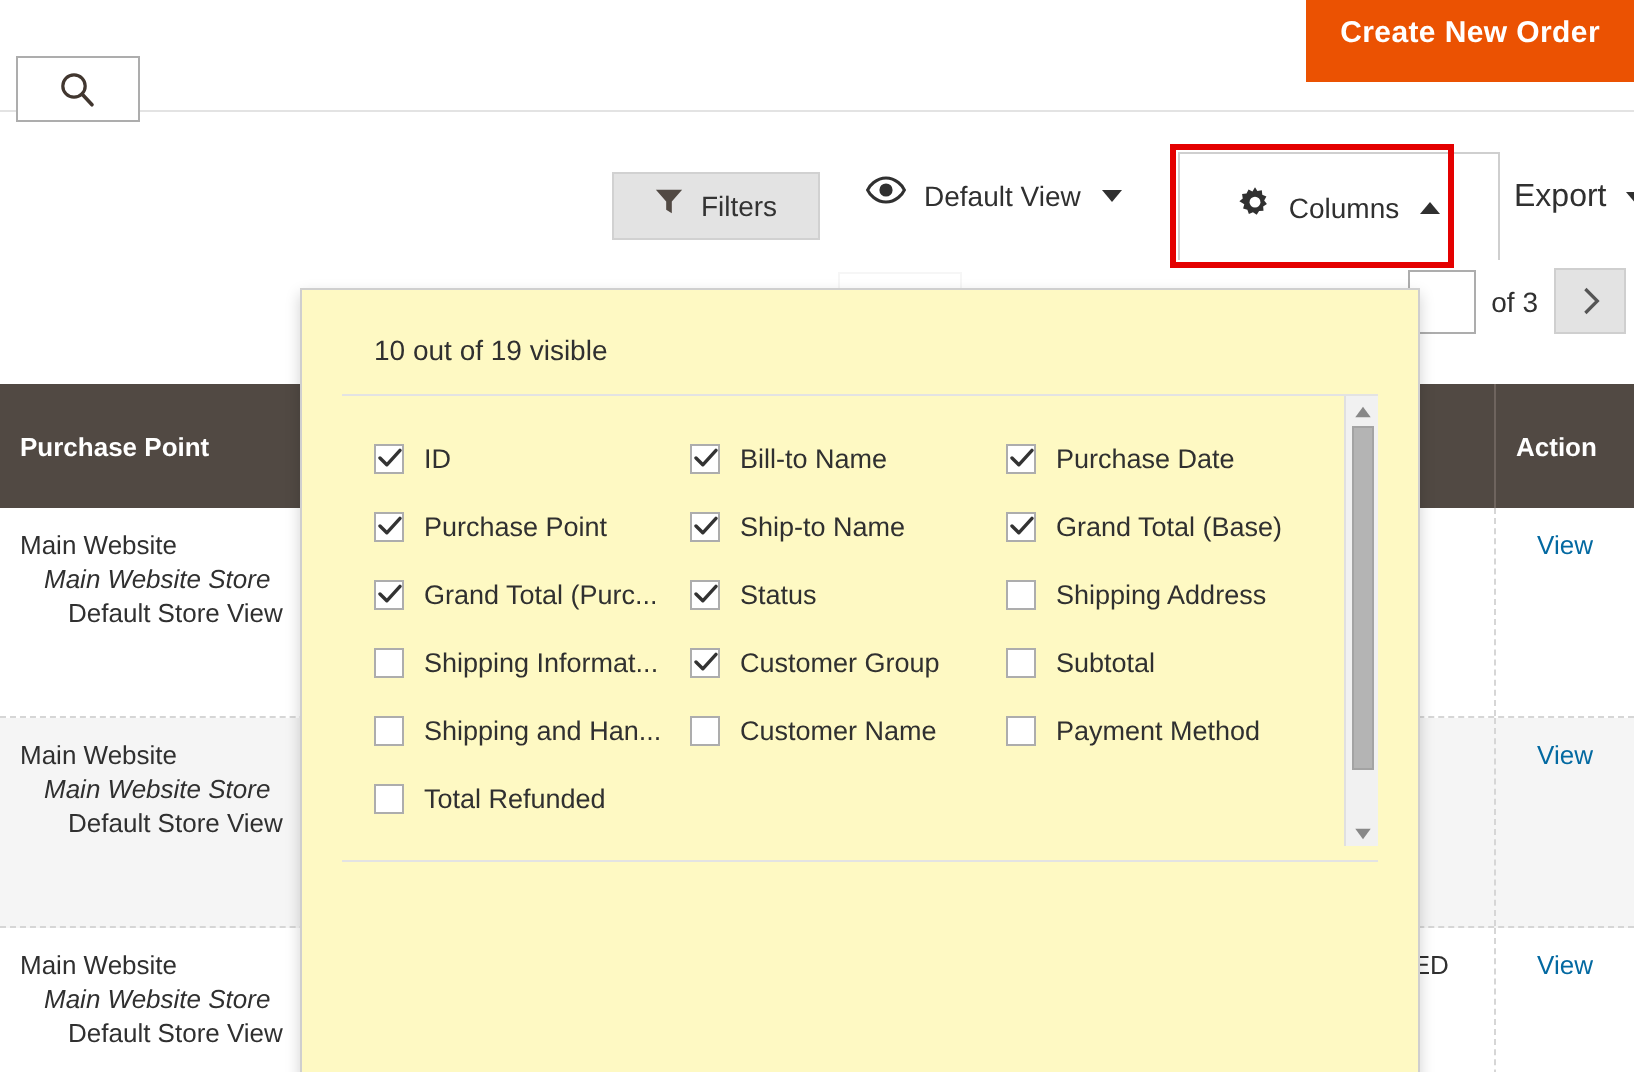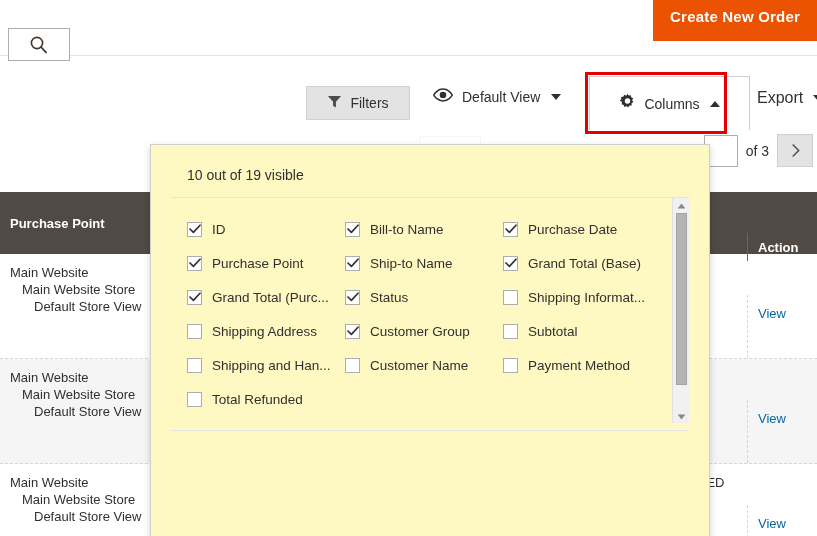--- a/index.html
+++ b/index.html
@@ -133,23 +133,23 @@
     font-size: 13px; color: #303030; padding: 10px 10px 8px 10px;
     border-left: 1px dashed #d6d6d6; line-height: 17px;
   }
   .row .cell:first-child { border-left: none; }
   .c-pp   { width: 152px; }
   .c-ship { width: 120px; }
   .c-gtb  { width: 110px; }
   .c-gtp  { width: 130px; }
   .c-stat { width: 115px; }
   .c-cgrp { width: 120px; }
-  .c-act  { width: 70px; text-align: left; margin-top: 41px; }
+  .c-act  { width: 70px; text-align: center; }
   .view-link { color: #0369a1; cursor: pointer; font-size: 13px; }
-  .indent1 { padding-left: 12px; display:block; }
+  .indent1 { padding-left: 12px; display:block;font-style:italic; }
   .indent2 { padding-left: 24px; display:block; }
 
   
   .cols-panel {
     position: absolute; left: 150px; top: 144px;
     width: 560px; height: 474px;
     background: #fef9c3;
     border: 1px solid #cfcfcf;
     box-shadow: 0 3px 7px rgba(0,0,0,.18);
     z-index: 30;
@@ -416,25 +416,25 @@
           <div class="col-item">
             <span class="cbx">
               <svg width="12" height="10" viewBox="0 0 12 10">
                 <path d="M1 5 L4.4 8.4 L11 1.2" fill="none" stroke="#333" stroke-width="1.7" stroke-linecap="round" stroke-linejoin="round"></path>
               </svg>
             </span>
             <span class="col-label">Status</span>
           </div>
           <div class="col-item">
             <span class="cbx"></span>
+            <span class="col-label">Shipping Address</span>
+          </div>
+          <div class="col-item">
+            <span class="cbx"></span>
             <span class="col-label">Shipping Informat...</span>
-          </div>
-          <div class="col-item">
-            <span class="cbx"></span>
-            <span class="col-label">Shipping Address</span>
           </div>
           <div class="col-item">
             <span class="cbx">
               <svg width="12" height="10" viewBox="0 0 12 10">
                 <path d="M1 5 L4.4 8.4 L11 1.2" fill="none" stroke="#333" stroke-width="1.7" stroke-linecap="round" stroke-linejoin="round"></path>
               </svg>
             </span>
             <span class="col-label">Customer Group</span>
           </div>
           <div class="col-item">

